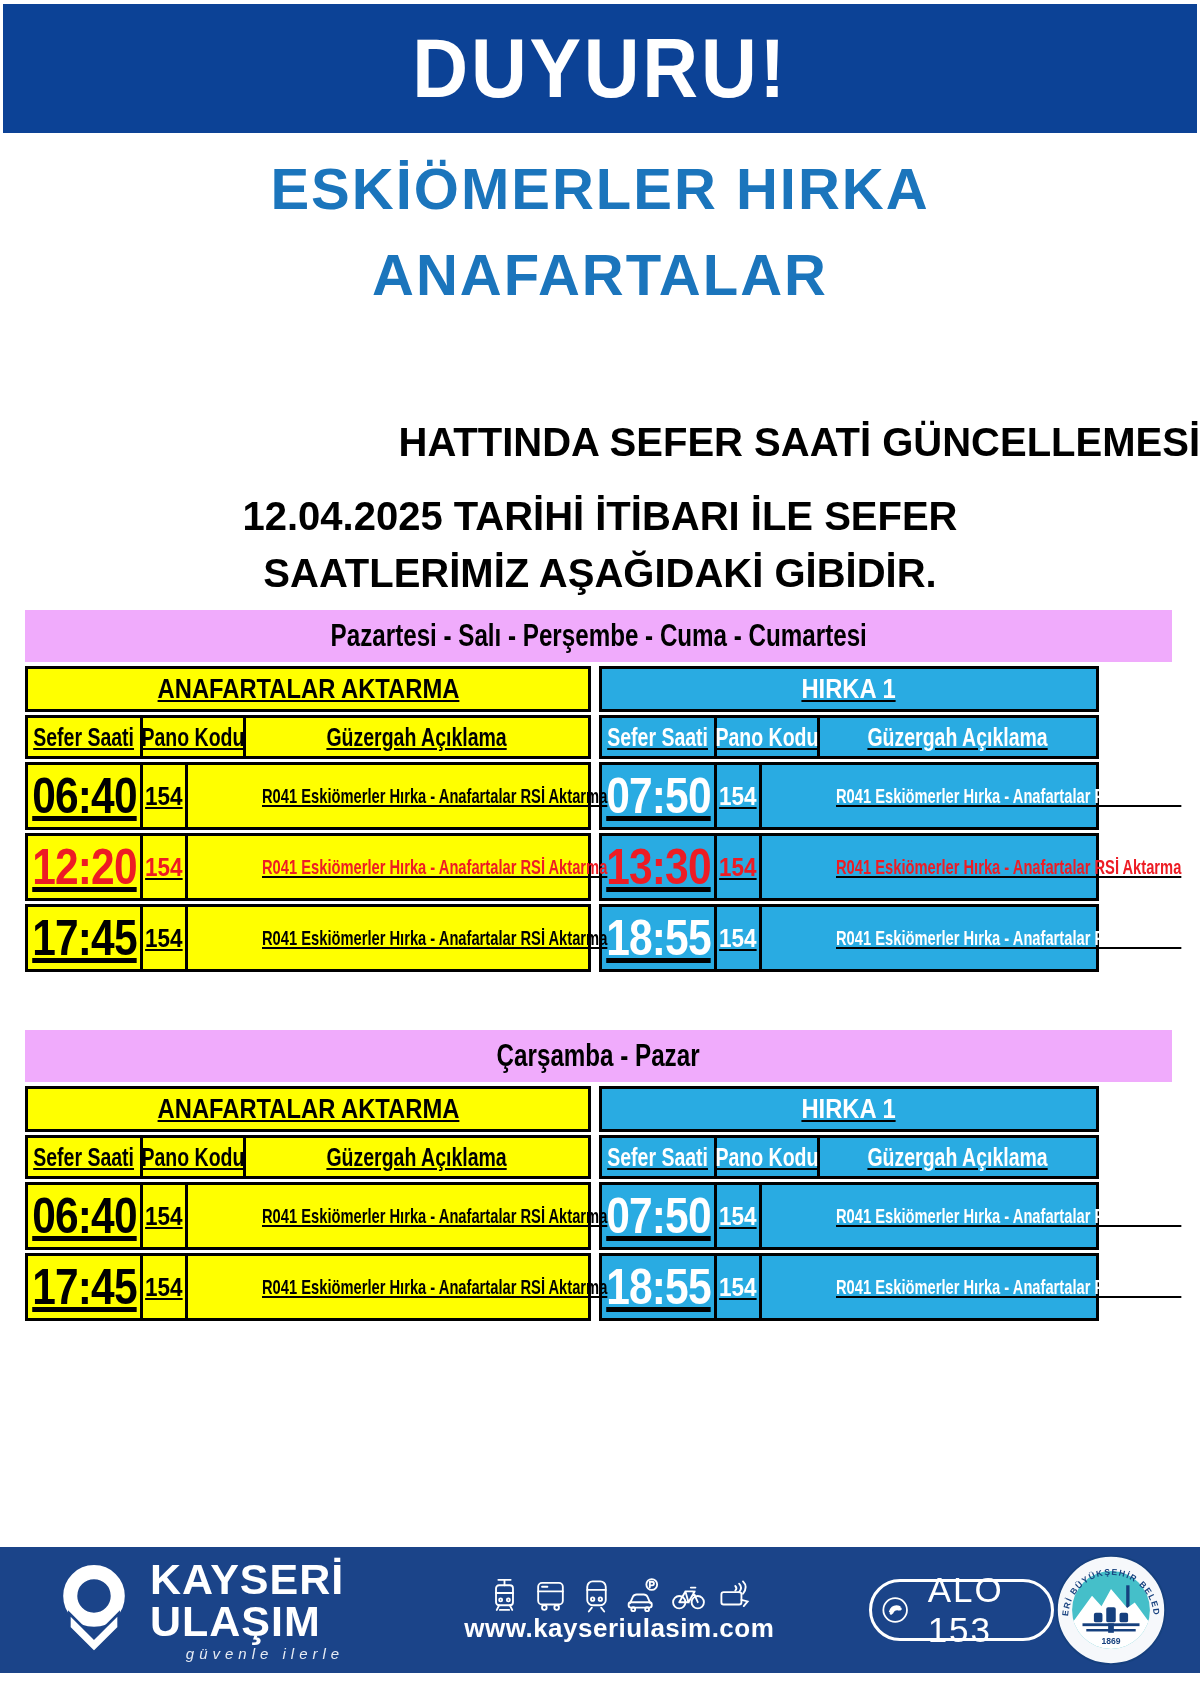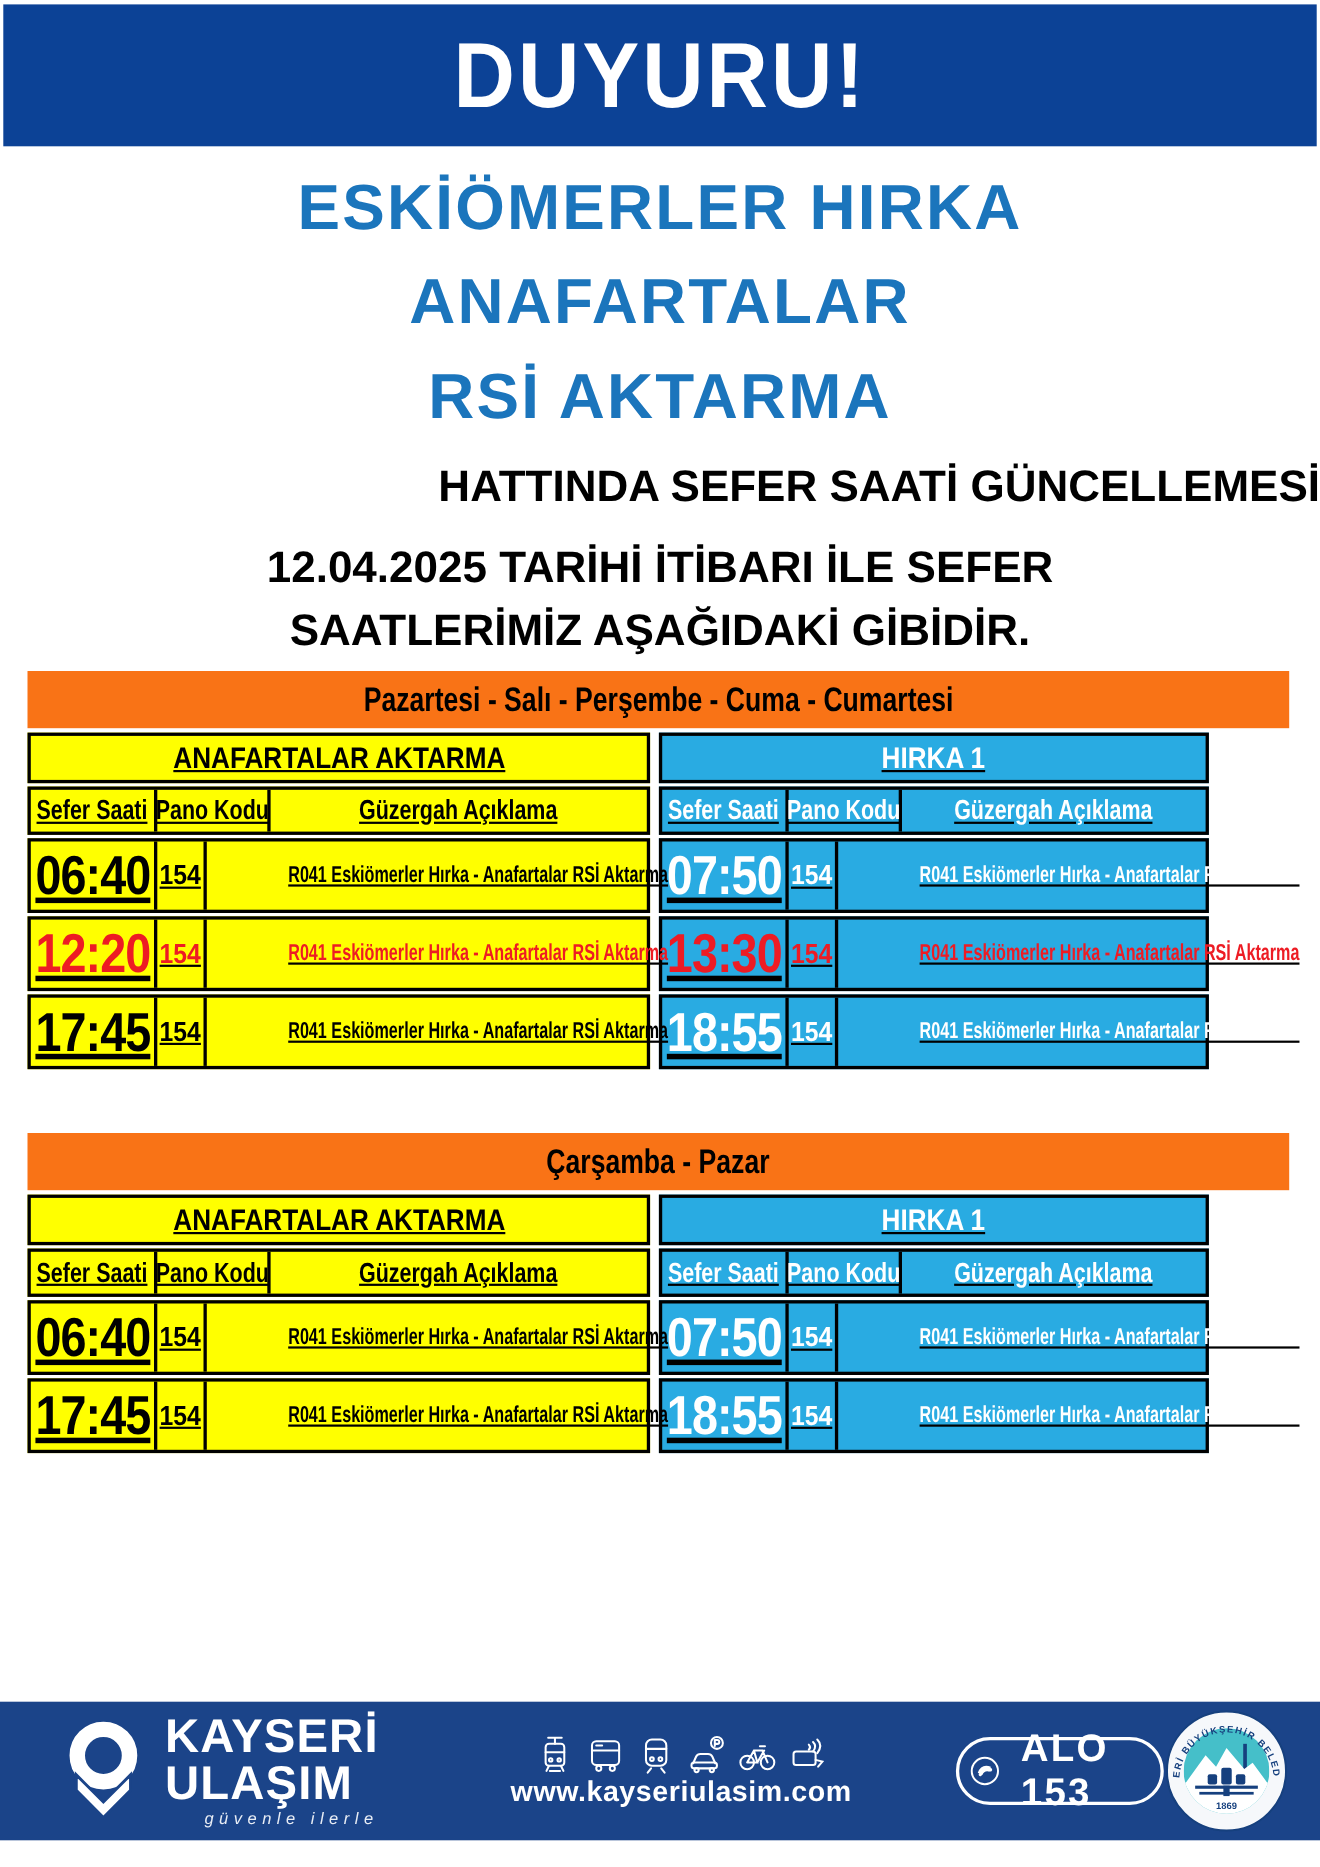--- a/index.html
+++ b/index.html
@@ -32,21 +32,21 @@
   }
   .sub-two{
     position:absolute;top:488px;left:0;width:100%;text-align:center;
     color:#000;font-weight:bold;font-size:40px;line-height:57px;
   }
 
   
   .tables{position:absolute;top:610px;left:25px;width:1147px;}
   .sched-table + .sched-table{margin-top:42px;}
   .day-header{
-    background:#f97316;height:52px;display:flex;align-items:center;justify-content:center;
+    background:#f0abfc;height:52px;display:flex;align-items:center;justify-content:center;
     font-size:31px;font-weight:bold;color:#000;margin-bottom:4px;
   }
   .halves{display:flex;gap:8px;}
   .half{box-sizing:border-box;text-decoration:underline;}
   .half.yellow{width:566px;}
   .half.blue{width:500px;}
   .section-header{
     height:46px;border:3px solid #000;display:flex;align-items:center;justify-content:center;
     font-size:27px;font-weight:bold;margin-bottom:3px;box-sizing:border-box;
   }
@@ -81,37 +81,36 @@
   .tagline{font-size:15px;font-style:italic;letter-spacing:5px;color:#e8edf5;text-align:right;margin-top:3px;}
   .center{display:flex;flex-direction:column;align-items:center;gap:0;margin-left:120px;}
   .icons{display:flex;gap:9px;align-items:flex-end;}
   .icons .icon svg{width:37px;height:37px;display:block;}
   .website{color:#fff;font-weight:bold;font-size:26px;letter-spacing:.5px;}
   .alo-pill{
     margin-left:95px;border:3px solid #fff;border-radius:36px;height:62px;
     display:flex;align-items:center;gap:18px;color:#fff;padding:0 30px 0 9px;box-sizing:border-box;
   }
   .alo-pill svg{width:46px;height:46px;display:block;}
-  .alo-text{font-size:35px;font-weight:bold;letter-spacing:2px;}
+  .alo-text{font-size:35px;font-weight:normal;letter-spacing:2px;}
   .seal{margin-left:auto;margin-right:6px;}
   .seal svg{width:114px;height:114px;display:block;}
 </style>
 </head>
 <body>
 
 <div class="page">
 
   <div class="banner">
     <span class="txt">DUYURU!</span>
   </div>
 
   <div class="title-block">
     <div>ESKİÖMERLER HIRKA</div>
     <div>ANAFARTALAR</div>
-    <div>RSİ AKTARMA</div>
   </div>
 
   <div class="sub-one">HATTINDA SEFER SAATİ GÜNCELLEMESİ</div>
   <div class="sub-two">
     <div>12.04.2025 TARİHİ İTİBARI İLE SEFER</div>
     <div>SAATLERİMİZ AŞAĞIDAKİ GİBİDİR.</div>
   </div>
 
   <div class="tables">
       <div class="sched-table">

